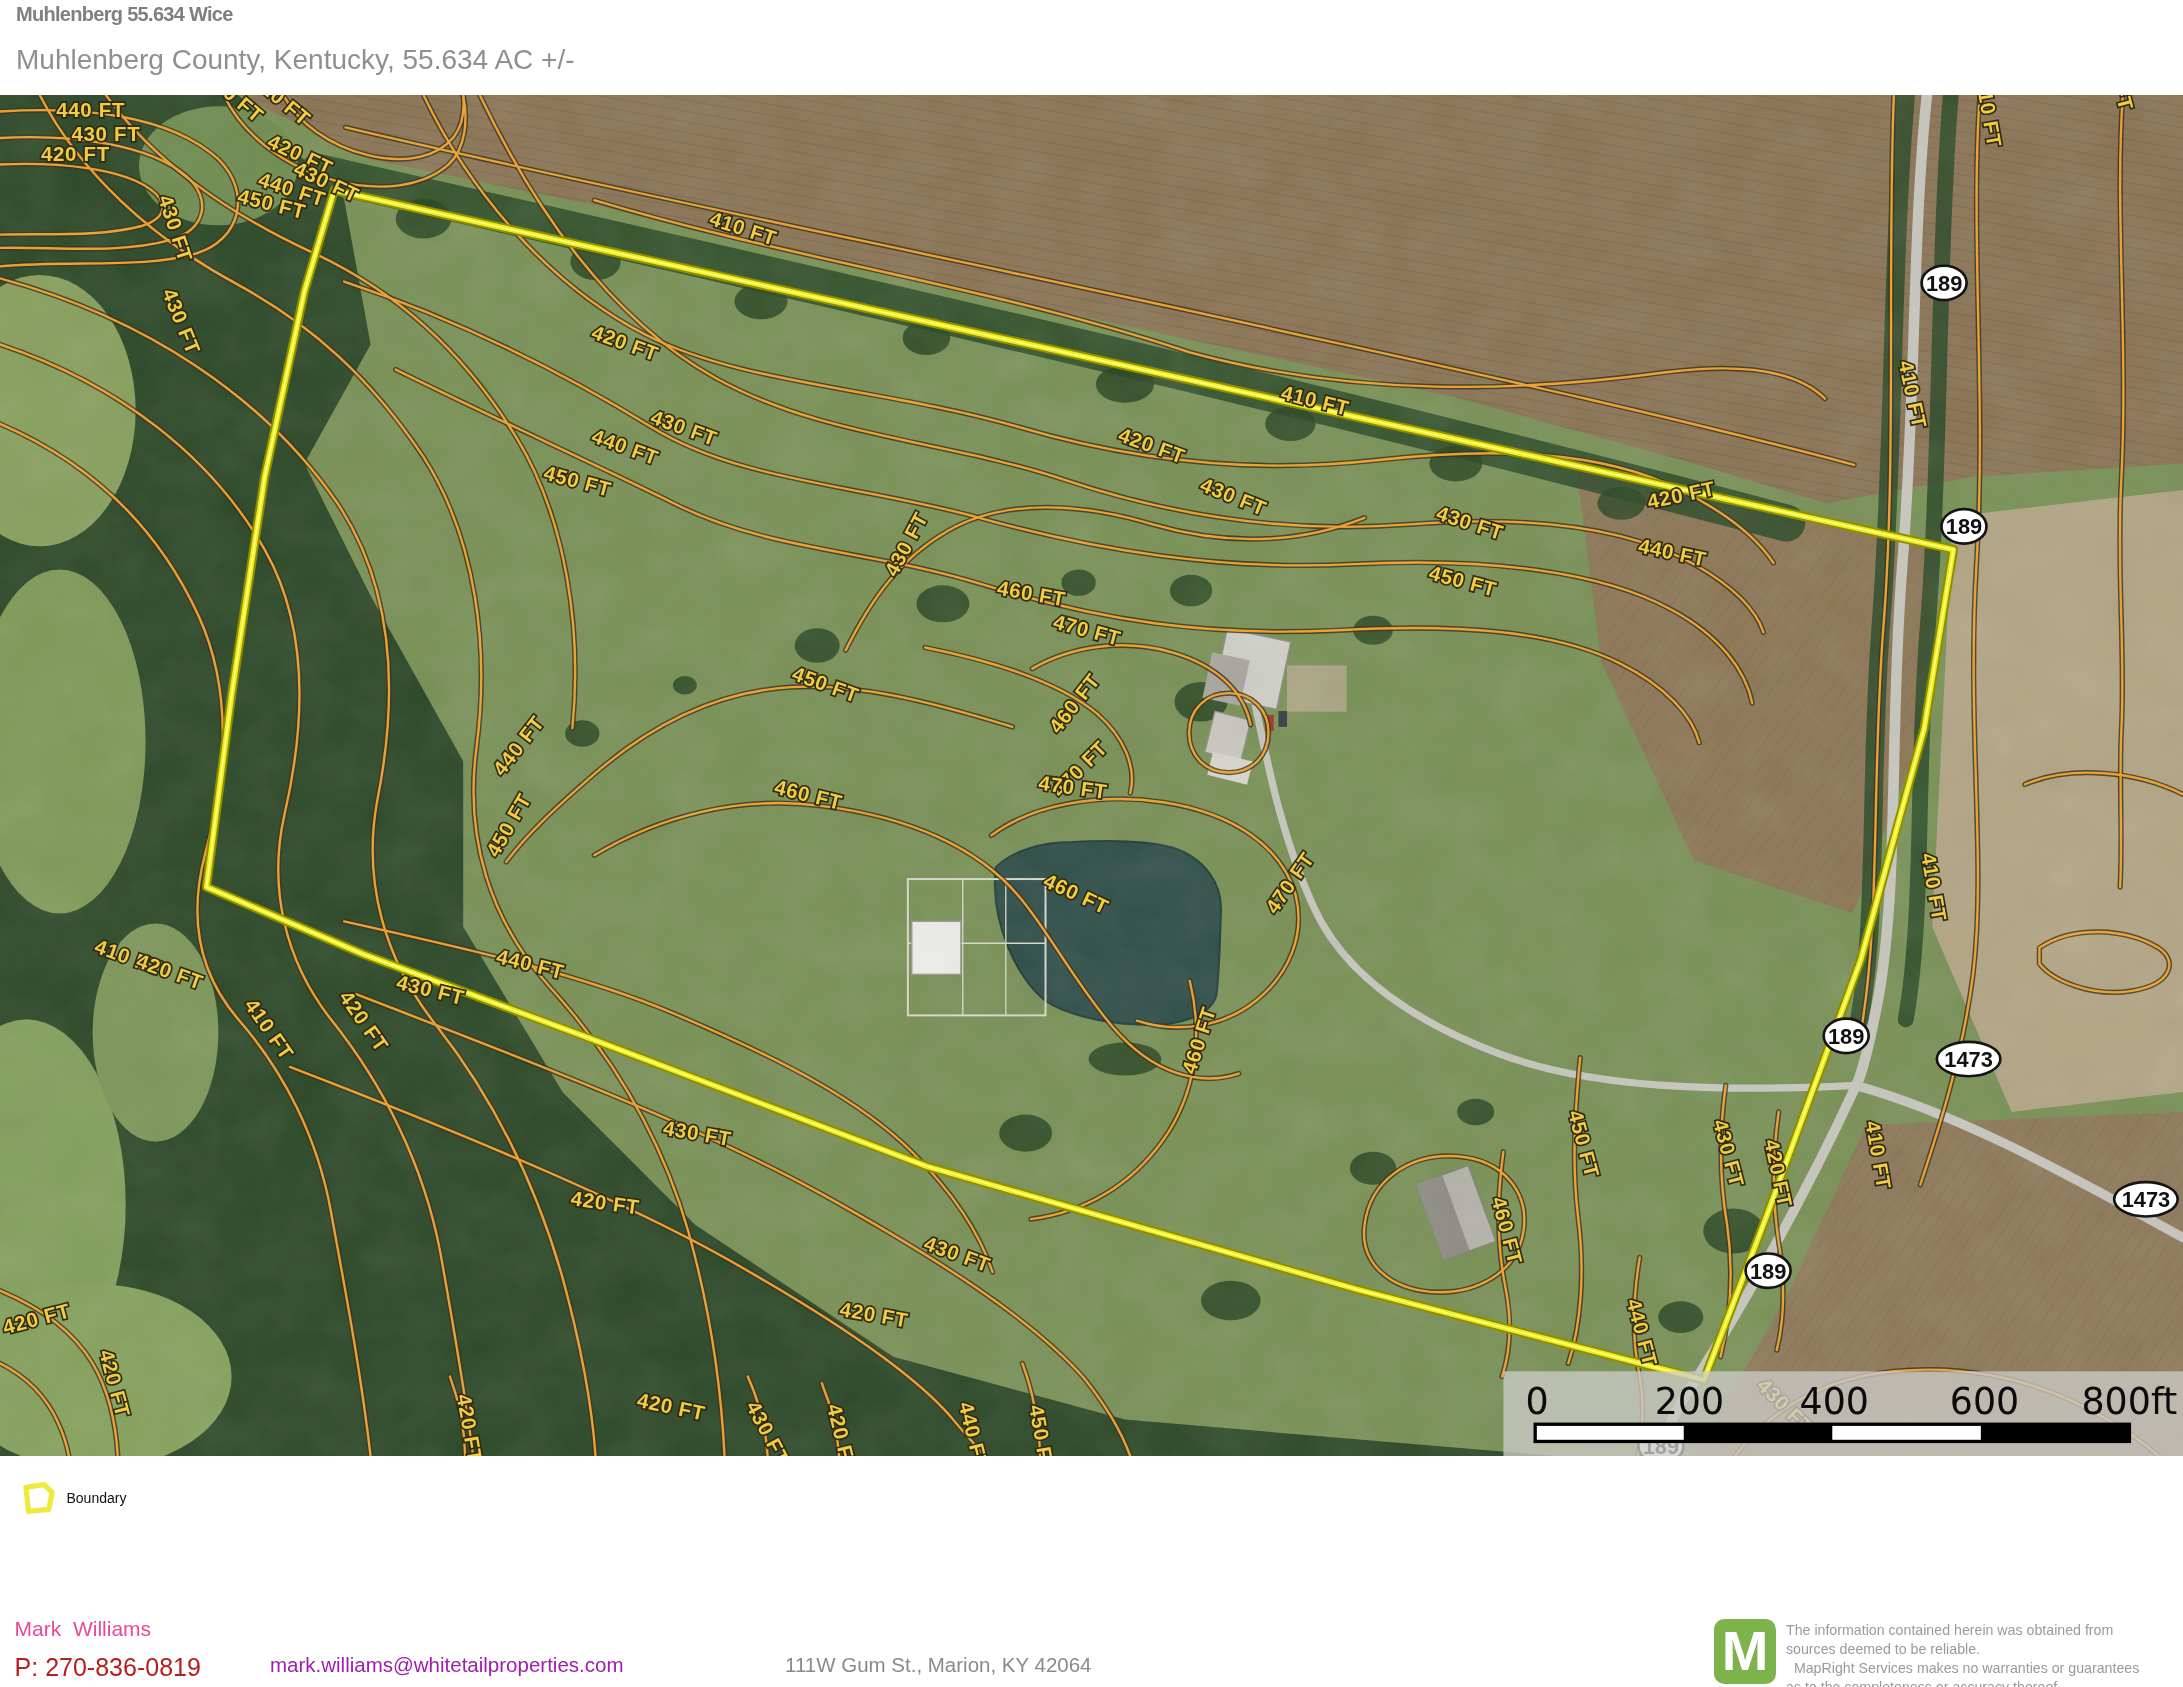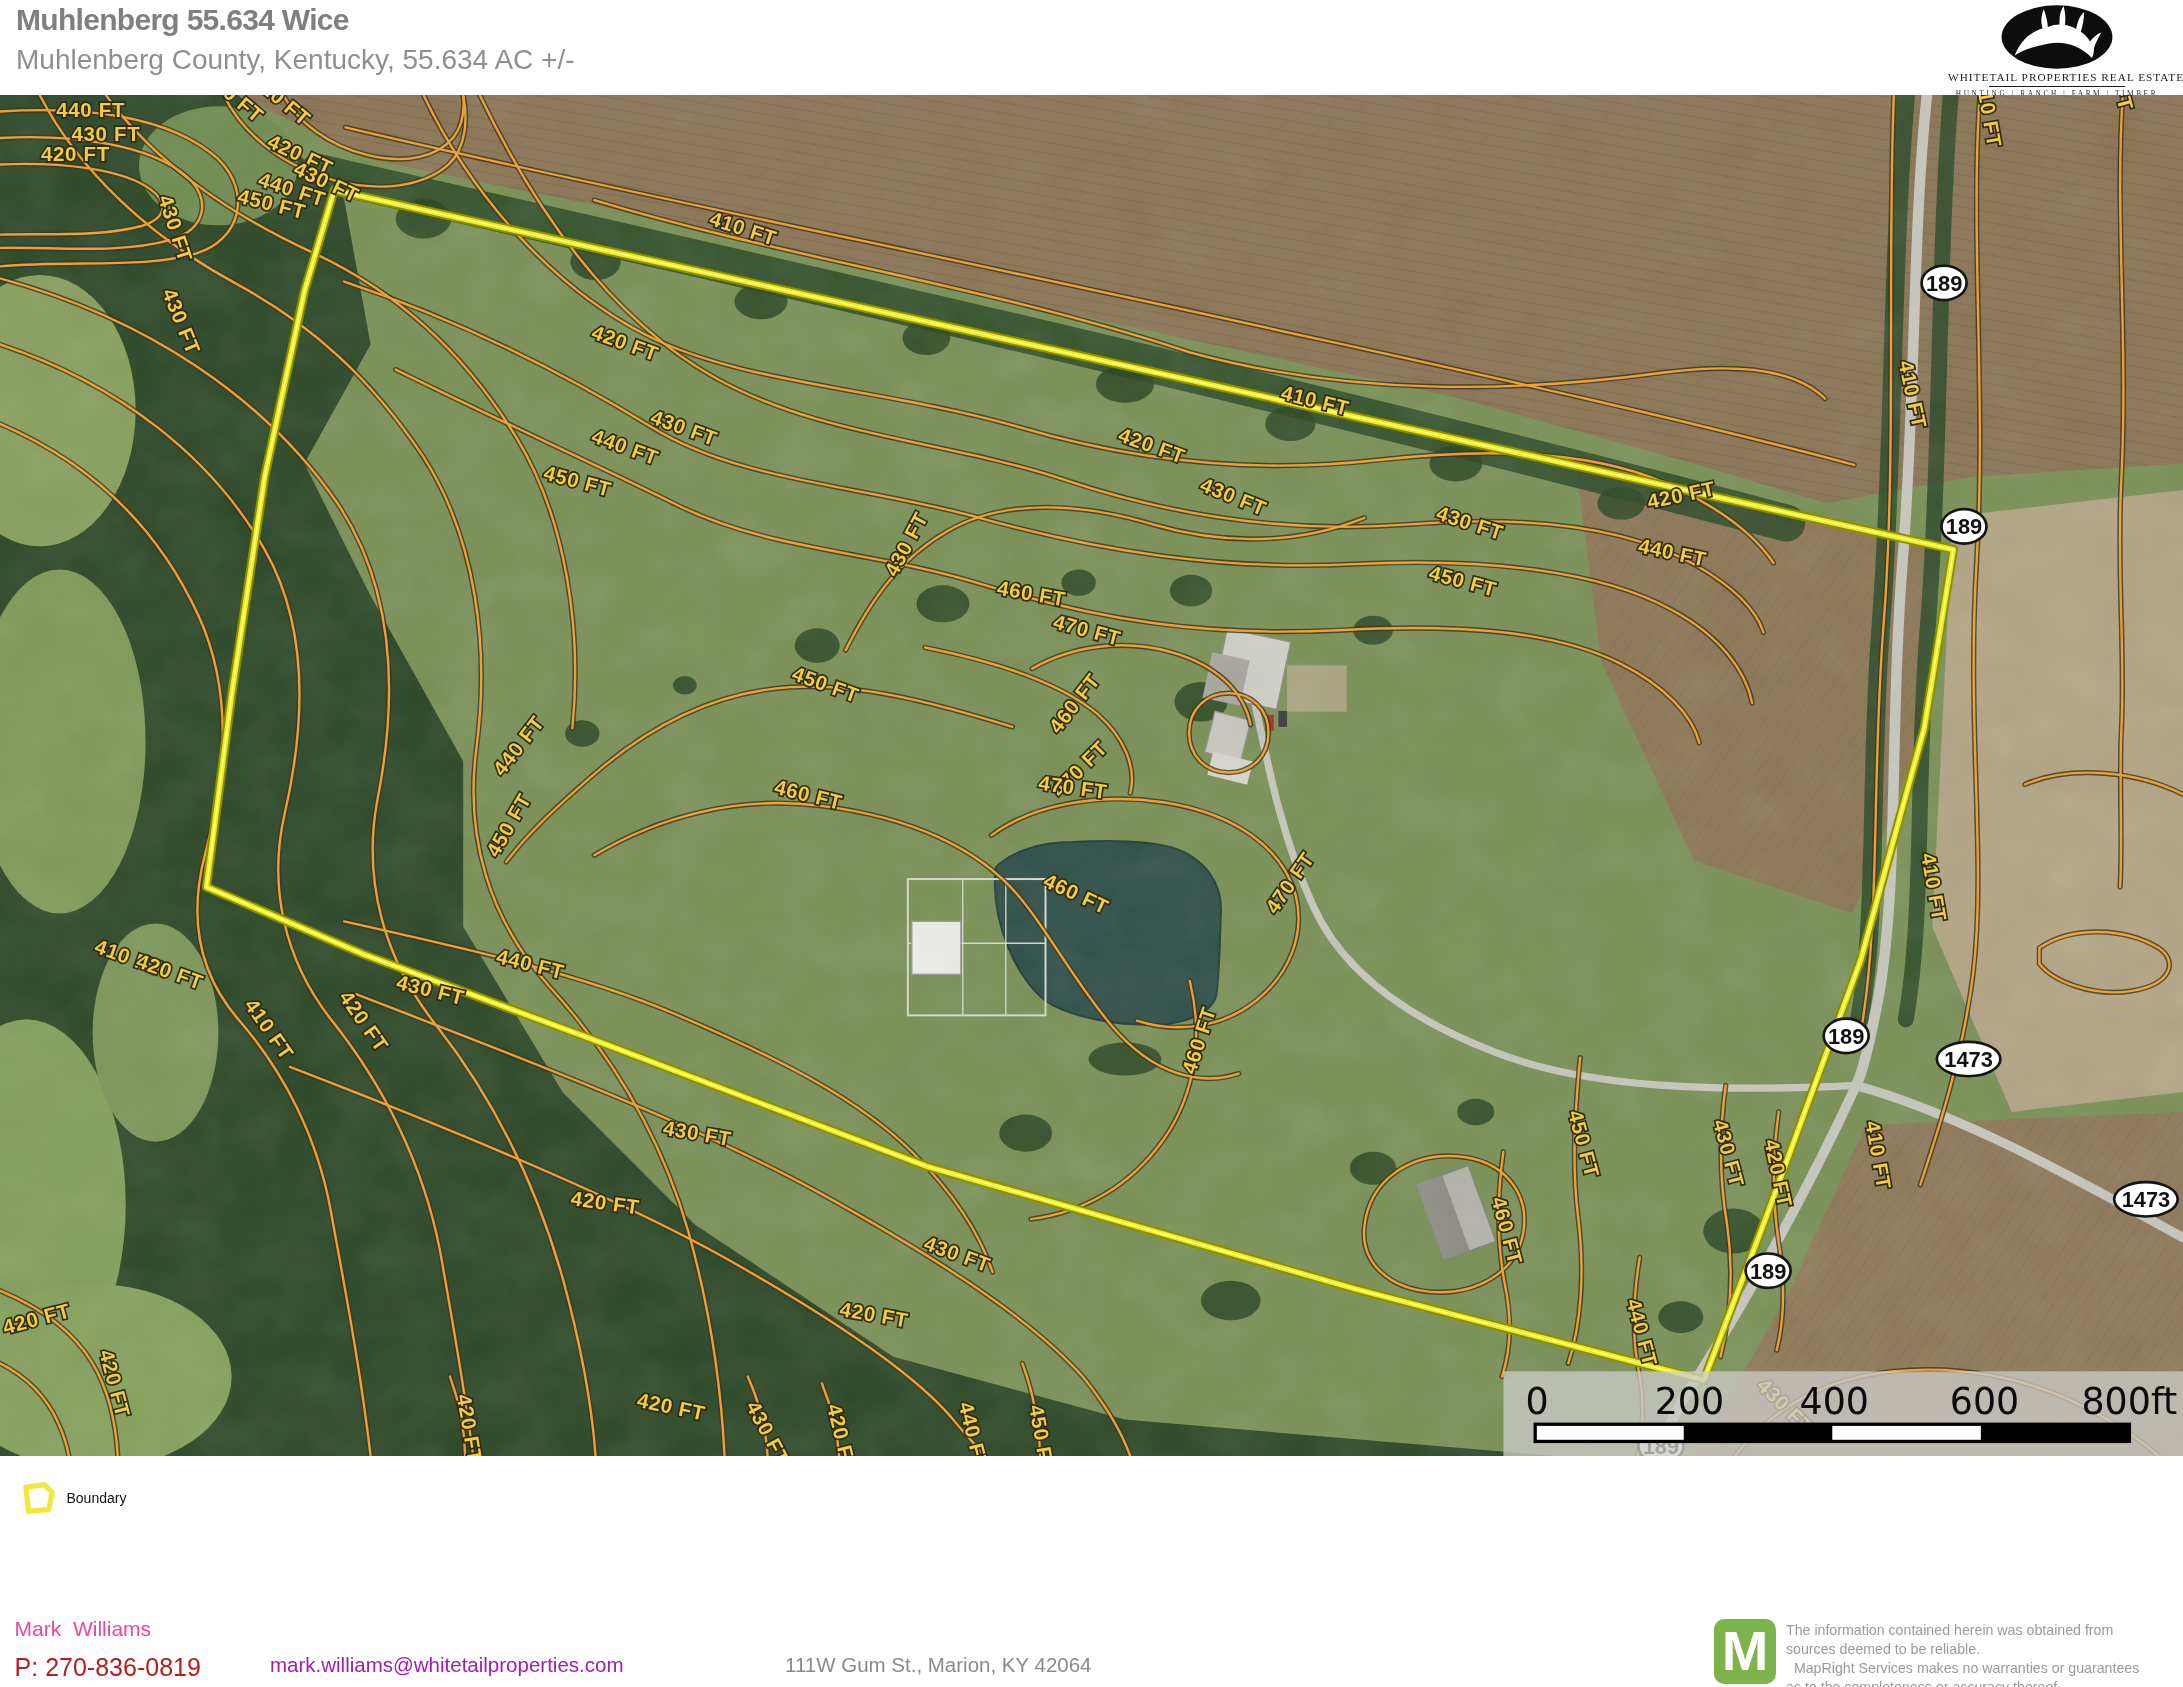--- a/index.html
+++ b/index.html
@@ -1,19 +1,19 @@
 <!DOCTYPE html>
 <html style="font-size:10.6px"><head>
 <meta charset="utf-8">
 <style>
   html,body{margin:0;padding:0;background:#fff;}
   #page{position:relative;width:2183px;height:1688px;background:#fff;overflow:hidden;
         font-family:"Liberation Sans",sans-serif;}
   
-  #title{position:absolute;left:16px;top:2.6px;font-size:30px;font-weight:bold;color:#7f7f7f;letter-spacing:-0.7px;}
+  #title{position:absolute;left:16px;top:2.6px;font-size:20px;font-weight:bold;color:#7f7f7f;letter-spacing:-0.7px;}
   #subtitle{position:absolute;left:16px;top:44px;font-size:28px;color:#8d8f91;}
   #brand{position:absolute;right:17px;top:4px;width:218px;text-align:center;color:#111;}
   #brand .oval{display:block;margin:0 auto;}
   #brand .bname{font-family:"Liberation Serif",serif;font-size:11.3px;letter-spacing:1px;color:#1c1c1c;margin-top:1.3px;white-space:nowrap;}
   #brand .rule{height:1.3px;background:#1c1c1c;width:62%;margin:2.6px auto 2px auto;}
   #brand .btag{font-family:"Liberation Serif",serif;font-size:7.3px;letter-spacing:2.6px;color:#2a2a2a;white-space:nowrap;}
   
   #map{position:absolute;left:0;top:95px;width:2183px;height:1361px;}
   .ct-casing path{fill:none;stroke:#33301c;stroke-width:8;stroke-linecap:round;stroke-linejoin:round;opacity:.82;}
   #contours path{fill:none;stroke:#efa02b;stroke-width:3.6;stroke-linecap:round;stroke-linejoin:round;}
@@ -42,32 +42,20 @@
   #disclaimer div{white-space:pre;}
 </style>
 </head>
 <body>
 
 <div id="page">
 
   <div id="title">Muhlenberg 55.634 Wice</div>
   <div id="subtitle">Muhlenberg County, Kentucky, 55.634 AC +/-</div>
 
-  <div id="brand">
-    <svg class="oval" width="114" height="66" viewBox="0 0 172 100">
-      <ellipse cx="86" cy="50" rx="84" ry="48" fill="#0d0d0d"></ellipse>
-      <path fill="#ffffff" d="M22,78 C30,56 46,42 64,37 C61,27 62,17 66,8 C70,20 72,28 72,35
-        C78,32 84,31 90,31 C89,20 91,10 96,3 C99,14 99,24 98,32 C104,33 110,35 115,38
-        C117,27 121,17 127,12 C127,23 125,33 122,42 C128,46 133,51 136,57 C141,50 147,45 153,43
-        C148,52 144,60 142,67 C142,73 141,78 139,82 C120,62 96,56 74,60 C52,64 34,70 22,78 Z"></path>
-    </svg>
-    <div class="bname" style="text-transform:uppercase;font-variant:small-caps;"><span>Whitetail Properties Real Estate</span></div>
-    <div class="rule"></div>
-    <div class="btag">HUNTING | RANCH | FARM | TIMBER</div>
-  </div>
 
   <svg id="map" viewBox="0 143 3299 2057" preserveAspectRatio="none">
     <defs>
       <pattern id="rows1" width="16" height="16" patternTransform="rotate(100)" patternUnits="userSpaceOnUse">
         <rect width="16" height="16" fill="none"></rect>
           <line x1="0" y1="0" x2="0" y2="16" stroke="#6f5d45" stroke-width="3" opacity=".5"></line>
       </pattern>
       <pattern id="rows2" width="18" height="18" patternTransform="rotate(35)" patternUnits="userSpaceOnUse">
         <rect width="18" height="18" fill="none"></rect>
           <line x1="0" y1="0" x2="0" y2="18" stroke="#7a694e" stroke-width="3" opacity=".45"></line>

